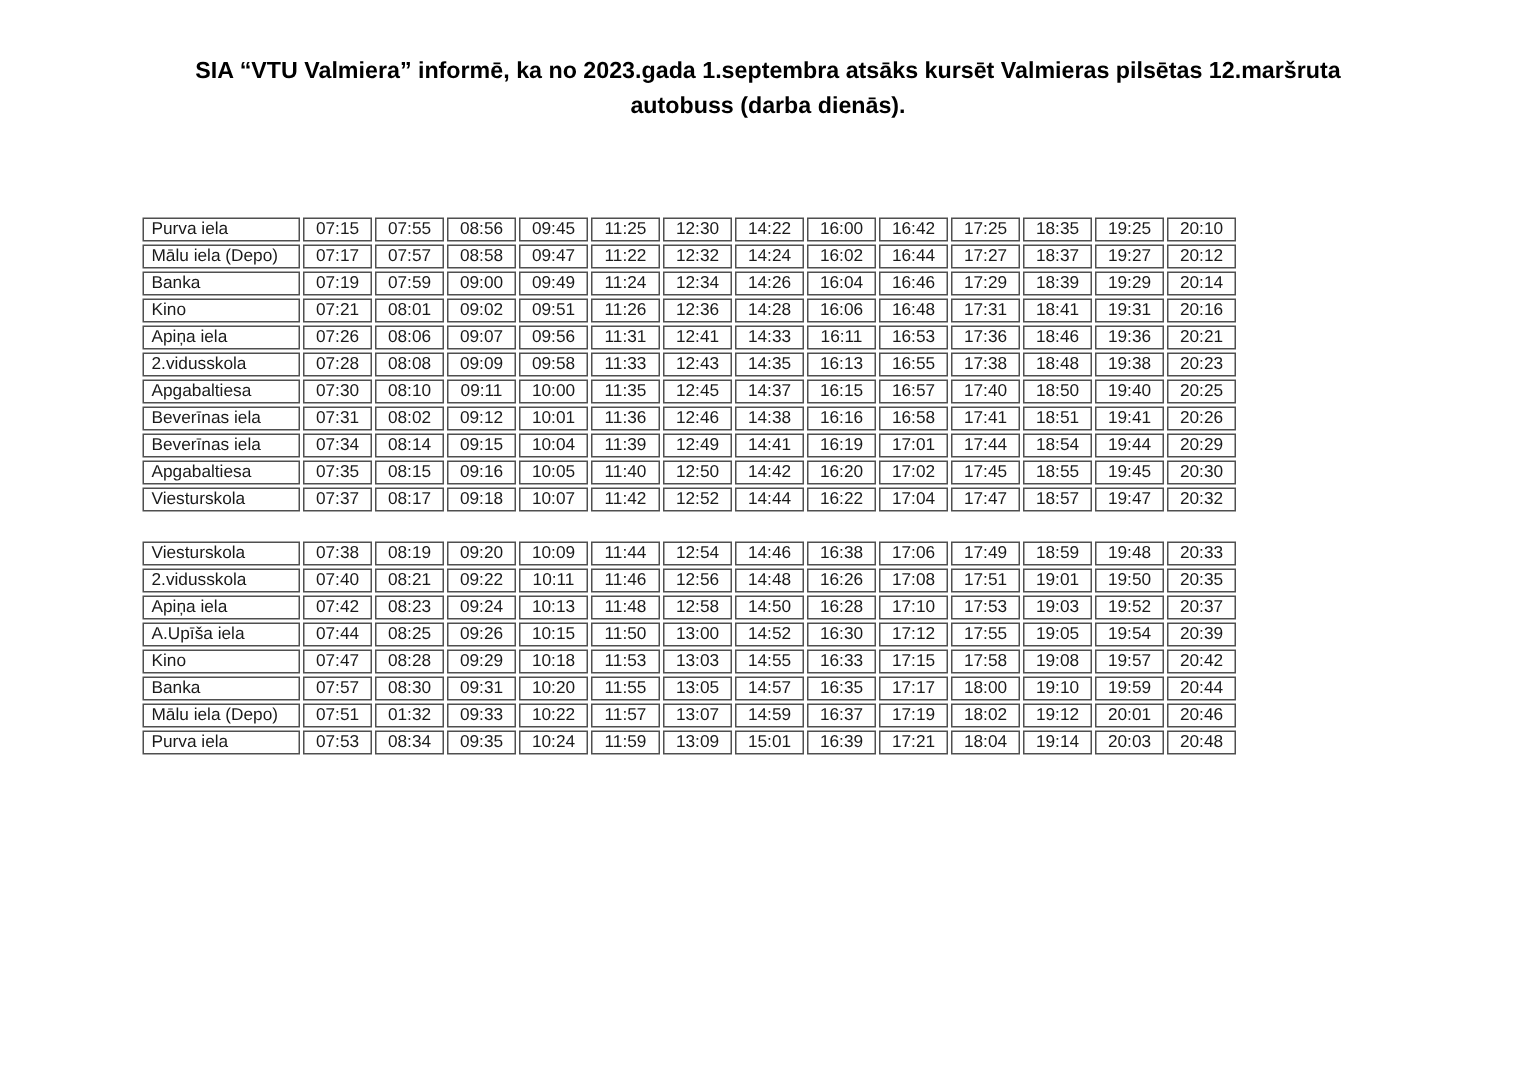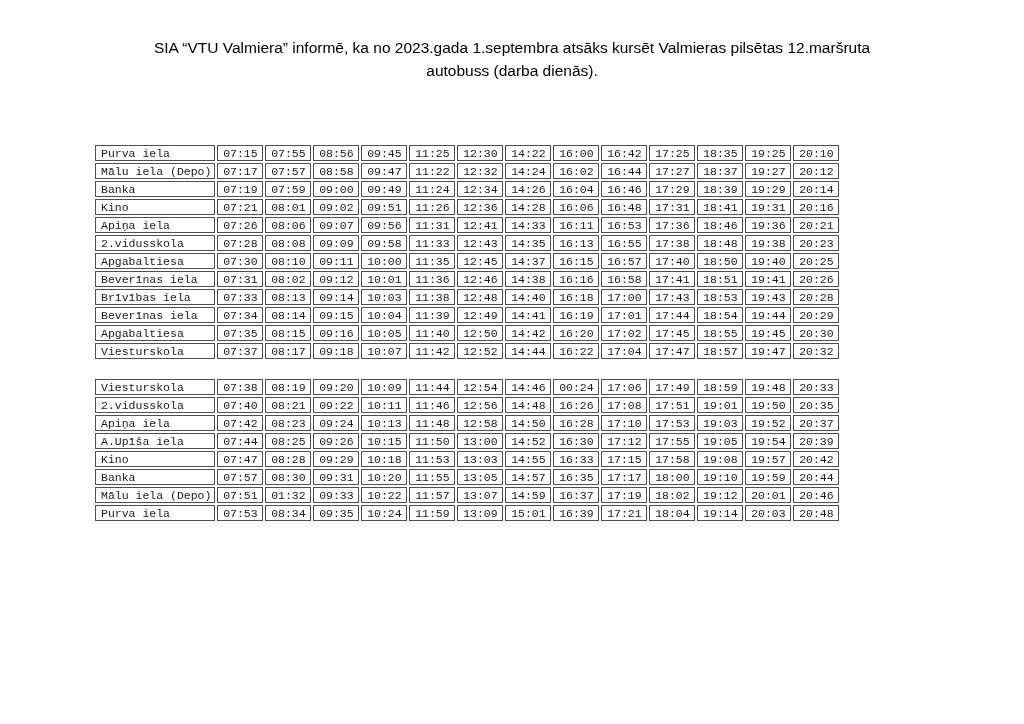--- a/index.html
+++ b/index.html
@@ -14,32 +14,31 @@
     width: 1024px;
     height: 724px;
     background: #ffffff;
     overflow: hidden;
   }
   .title {
     margin: 0;
     padding-top: 36px;
     text-align: center;
     font-size: 15.5px;
-    font-weight: normal;
+    font-weight: bold;
     line-height: 23px;
     color: #000000;
   }
   .tables-wrap {
     margin-left: 93px;
   }
   table.timetable {
     border-collapse: separate;
     border-spacing: 2px;
     table-layout: fixed;
-    font-family: Liberation Mono, monospace;
   }
   table.timetable.first {
     margin-top: 61px;
   }
   table.timetable.second {
     margin-top: 16px;
   }
   table.timetable td {
     box-sizing: border-box;
     border: 1px solid #4f4f4f;
@@ -198,36 +197,20 @@
             <td class="time">12:46</td>
             <td class="time">14:38</td>
             <td class="time">16:16</td>
             <td class="time">16:58</td>
             <td class="time">17:41</td>
             <td class="time">18:51</td>
             <td class="time">19:41</td>
             <td class="time">20:26</td>
           </tr>
           <tr>
-            <td class="stop">Brīvības iela</td>
-            <td class="time">07:33</td>
-            <td class="time">08:13</td>
-            <td class="time">09:14</td>
-            <td class="time">10:03</td>
-            <td class="time">11:38</td>
-            <td class="time">12:48</td>
-            <td class="time">14:40</td>
-            <td class="time">16:18</td>
-            <td class="time">17:00</td>
-            <td class="time">17:43</td>
-            <td class="time">18:53</td>
-            <td class="time">19:43</td>
-            <td class="time">20:28</td>
-          </tr>
-          <tr>
             <td class="stop">Beverīnas iela</td>
             <td class="time">07:34</td>
             <td class="time">08:14</td>
             <td class="time">09:15</td>
             <td class="time">10:04</td>
             <td class="time">11:39</td>
             <td class="time">12:49</td>
             <td class="time">14:41</td>
             <td class="time">16:19</td>
             <td class="time">17:01</td>
@@ -275,21 +258,21 @@
       <tbody>
           <tr>
             <td class="stop">Viesturskola</td>
             <td class="time">07:38</td>
             <td class="time">08:19</td>
             <td class="time">09:20</td>
             <td class="time">10:09</td>
             <td class="time">11:44</td>
             <td class="time">12:54</td>
             <td class="time">14:46</td>
-            <td class="time">00:24</td>
+            <td class="time">16:38</td>
             <td class="time">17:06</td>
             <td class="time">17:49</td>
             <td class="time">18:59</td>
             <td class="time">19:48</td>
             <td class="time">20:33</td>
           </tr>
           <tr>
             <td class="stop">2.vidusskola</td>
             <td class="time">07:40</td>
             <td class="time">08:21</td>

